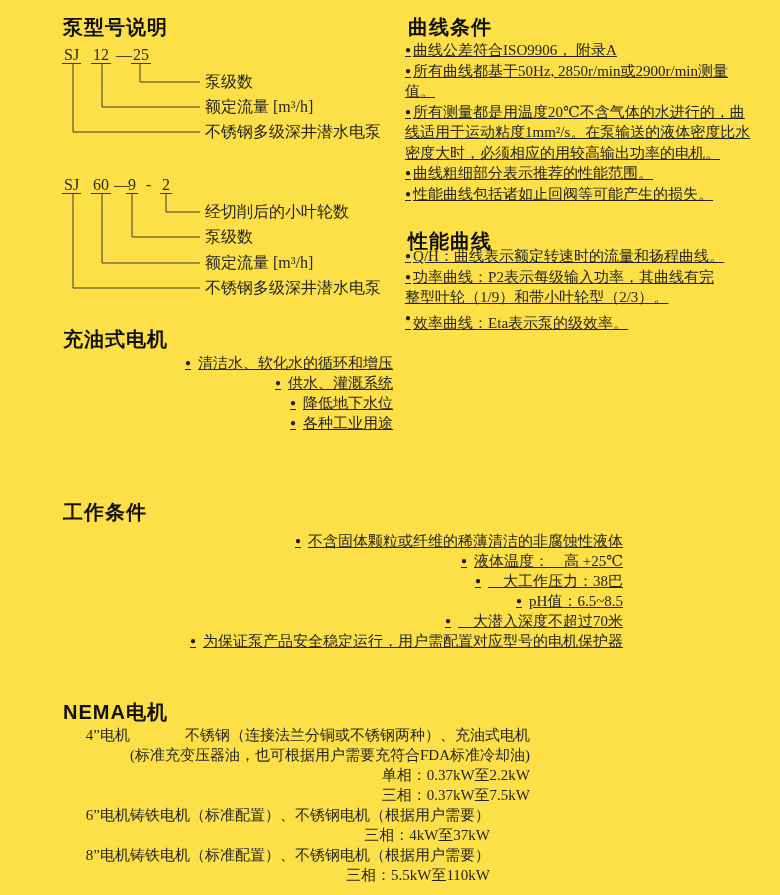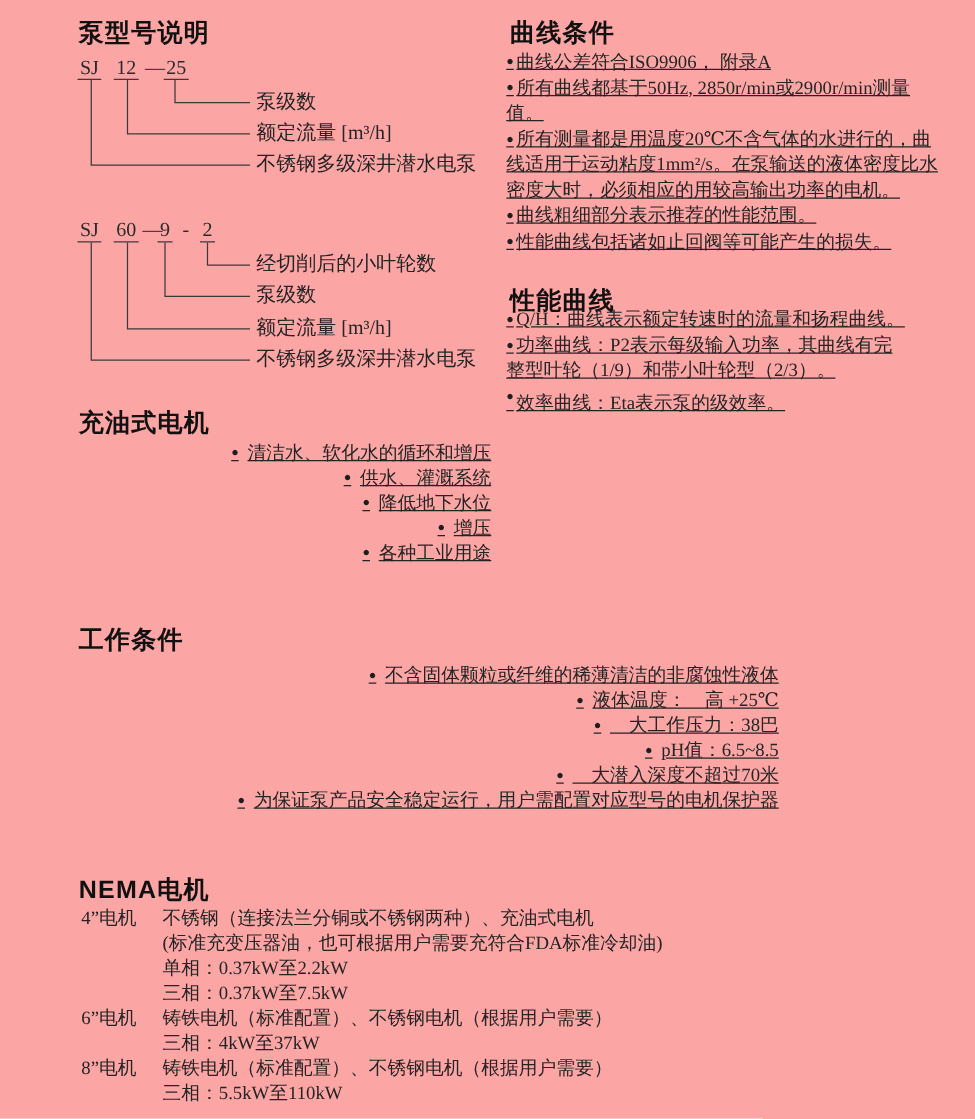--- a/index.html
+++ b/index.html
@@ -1,17 +1,17 @@
 <!DOCTYPE html>
 <html><head>
 <meta charset="utf-8">
 <style>
   html,body { margin:0; padding:0; background:#ffffff; }
   .canvas {
-    position:relative; width:780px; height:895px; background:#fca5a5;
+    position:relative; width:780px; height:895px; background:#fde047;
     color:#242424; font-family:"Liberation Serif","DejaVu Serif",serif;
     overflow:hidden;
   }
   .htitle {
     position:absolute; margin:0;
     font-family:"Liberation Sans","DejaVu Sans",sans-serif;
     font-weight:700; font-size:20px; line-height:22px; color:#111111;
     letter-spacing:1px; white-space:nowrap;
   }
   
@@ -30,21 +30,21 @@
     position:absolute; top:0; height:17px; line-height:17px;
     font-size:16px; color:#2a2a2a; padding:0 2px; white-space:nowrap;
   }
   .code.u { border-bottom:1px solid #3a3a3a; }
   .dlines { position:absolute; left:0; top:0; }
   .dlabel {
     position:absolute; left:145px; font-size:16px; line-height:20px;
     color:#242424; white-space:nowrap;
   }
   
-  .nema { position:absolute; font-size:15px; line-height:20px; }
+  .nema { position:absolute; font-size:15px; line-height:20px;text-align:right; }
   .nrow { display:flex; }
   .nlabel { width:65px; flex:none; white-space:nowrap; }
   .nlines div { white-space:pre; }
 </style>
 </head>
 <body>
 
 <div class="canvas">
 
   <h2 class="htitle" style="left:63px; top:16px">泵型号说明</h2>
@@ -81,21 +81,20 @@
     <div class="dlabel" style="top:51px">泵级数</div>
     <div class="dlabel" style="top:77px">额定流量 [m³/h]</div>
     <div class="dlabel" style="top:102px">不锈钢多级深井潜水电泵</div>
   </div>
 
   <h2 class="htitle" style="left:63px; top:328px">充油式电机</h2>
   <div class="blist lcol gap" style="left:63px; top:353px; width:330px">
     <div class="b"><span class="dot">●</span><span class="btext">清洁水、软化水的循环和增压</span></div>
     <div class="b"><span class="dot">●</span><span class="btext">供水、灌溉系统</span></div>
     <div class="b"><span class="dot">●</span><span class="btext">降低地下水位</span></div>
-    <div class="b"><span class="dot">●</span><span class="btext">增压</span></div>
     <div class="b"><span class="dot">●</span><span class="btext">各种工业用途</span></div>
   </div>
 
   <h2 class="htitle" style="left:63px; top:501px">工作条件</h2>
   <div class="blist lcol gap" style="left:63px; top:531px; width:560px">
     <div class="b"><span class="dot">●</span><span class="btext">不含固体颗粒或纤维的稀薄清洁的非腐蚀性液体</span></div>
     <div class="b"><span class="dot">●</span><span class="btext">液体温度：　高 +25℃</span></div>
     <div class="b"><span class="dot">●</span><span class="btext">　大工作压力：38巴</span></div>
     <div class="b"><span class="dot">●</span><span class="btext">pH值：6.5~8.5</span></div>
     <div class="b"><span class="dot">●</span><span class="btext">　大潜入深度不超过70米</span></div>

